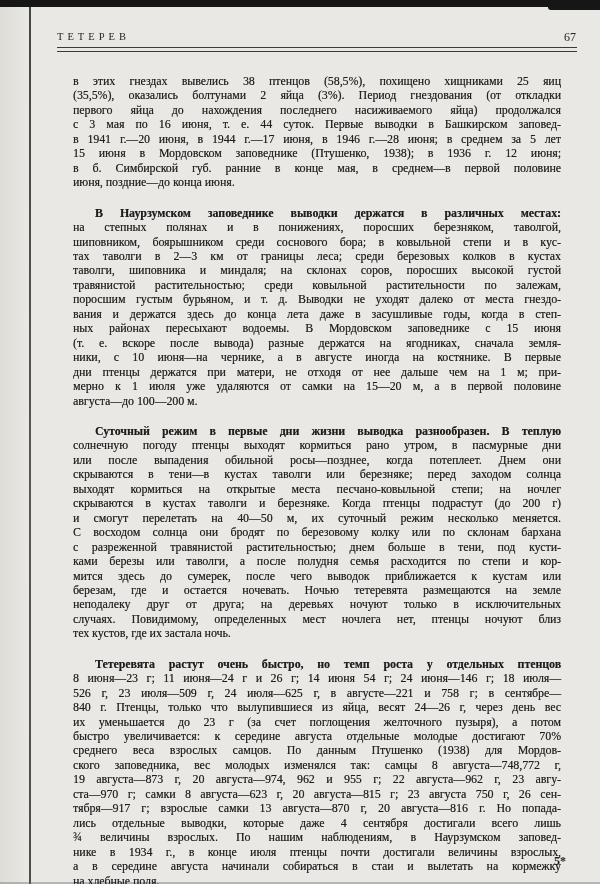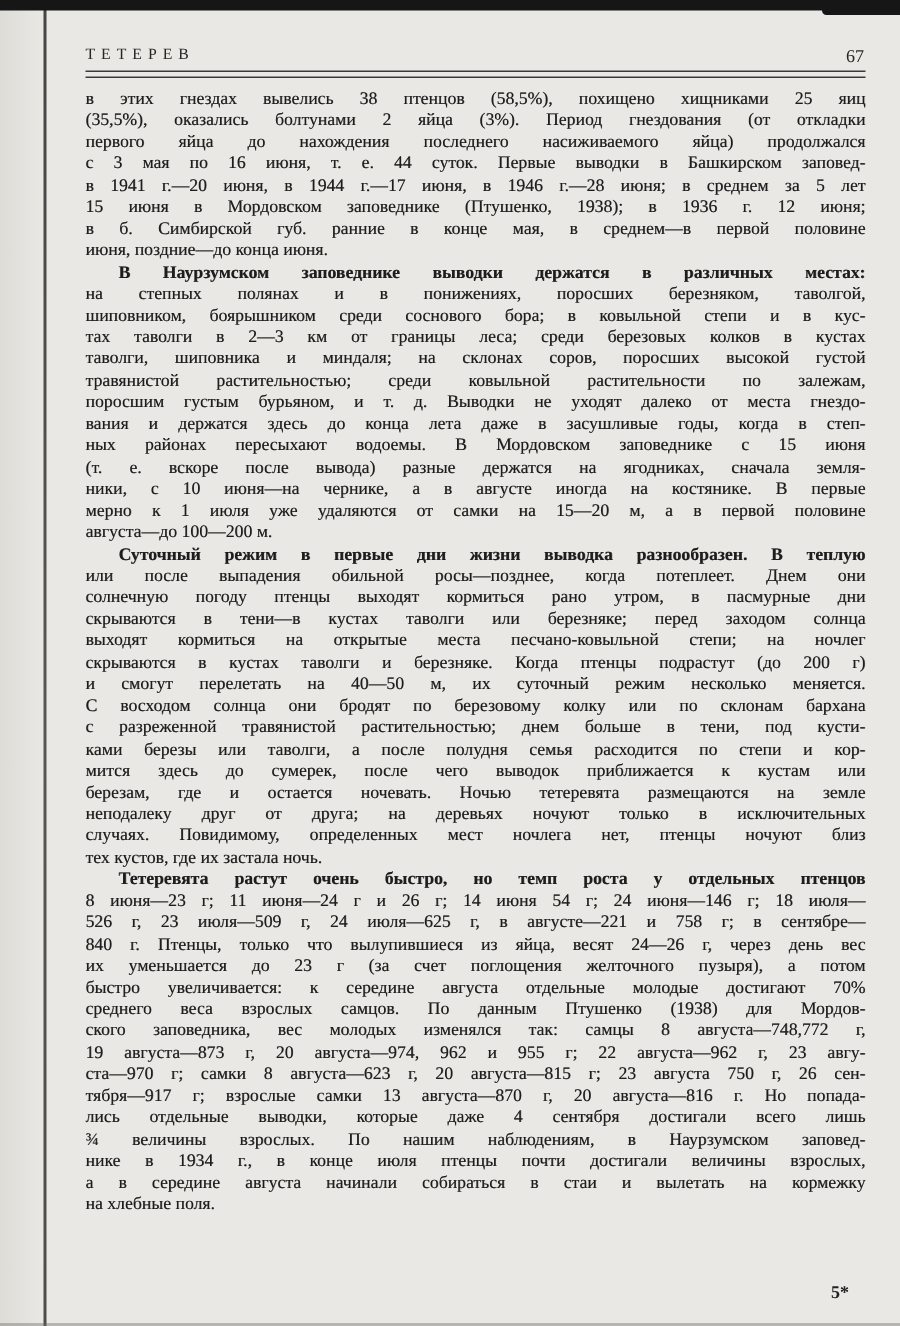--- a/index.html
+++ b/index.html
@@ -58,21 +58,21 @@
     border-top: 1.2px solid var(--rule);
     border-bottom: 1px solid var(--rule);
   }
   
   .page-text {
     position: absolute; top: 58px; left: 57px; width: 520px;
     font-size: 11.8px;
     line-height: 14.45px;
     text-shadow: 0.25px 0 0 rgba(20,20,20,0.55);
   }
-  .paragraph { margin: 0; }
+  .paragraph { margin: 16px; }
   .line {
     text-align: justify;
     text-align-last: justify;
     -moz-text-align-last: justify;
   }
   .line.last {
     text-align-last: left;
     -moz-text-align-last: left;
   }
   .line.indent { padding-left: 22px; font-weight: bold; }
@@ -113,27 +113,28 @@
         <div class="line">на степных полянах и в понижениях, поросших березняком, таволгой,</div>
         <div class="line">шиповником, боярышником среди соснового бора; в ковыльной степи и в кус-</div>
         <div class="line">тах таволги в 2—3 км от границы леса; среди березовых колков в кустах</div>
         <div class="line">таволги, шиповника и миндаля; на склонах соров, поросших высокой густой</div>
         <div class="line">травянистой растительностью; среди ковыльной растительности по залежам,</div>
         <div class="line">поросшим густым бурьяном, и т. д. Выводки не уходят далеко от места гнездо-</div>
         <div class="line">вания и держатся здесь до конца лета даже в засушливые годы, когда в степ-</div>
         <div class="line">ных районах пересыхают водоемы. В Мордовском заповеднике с 15 июня</div>
         <div class="line">(т. е. вскоре после вывода) разные держатся на ягодниках, сначала земля-</div>
         <div class="line">ники, с 10 июня—на чернике, а в августе иногда на костянике. В первые</div>
+        <div class="line">дни птенцы держатся при матери, не отходя от нее дальше чем на 1 м; при-</div>
         <div class="line">мерно к 1 июля уже удаляются от самки на 15—20 м, а в первой половине</div>
         <div class="line last">августа—до 100—200 м.</div>
       </div>
       <div class="paragraph">
         <div class="line indent">Суточный режим в первые дни жизни выводка разнообразен. В теплую</div>
+        <div class="line">солнечную погоду птенцы выходят кормиться рано утром, в пасмурные дни</div>
         <div class="line">или после выпадения обильной росы—позднее, когда потеплеет. Днем они</div>
-        <div class="line">солнечную погоду птенцы выходят кормиться рано утром, в пасмурные дни</div>
         <div class="line">скрываются в тени—в кустах таволги или березняке; перед заходом солнца</div>
         <div class="line">выходят кормиться на открытые места песчано-ковыльной степи; на ночлег</div>
         <div class="line">скрываются в кустах таволги и березняке. Когда птенцы подрастут (до 200 г)</div>
         <div class="line">и смогут перелетать на 40—50 м, их суточный режим несколько меняется.</div>
         <div class="line">С восходом солнца они бродят по березовому колку или по склонам бархана</div>
         <div class="line">с разреженной травянистой растительностью; днем больше в тени, под кусти-</div>
         <div class="line">ками березы или таволги, а после полудня семья расходится по степи и кор-</div>
         <div class="line">мится здесь до сумерек, после чего выводок приближается к кустам или</div>
         <div class="line">березам, где и остается ночевать. Ночью тетеревята размещаются на земле</div>
         <div class="line">неподалеку друг от друга; на деревьях ночуют только в исключительных</div>

